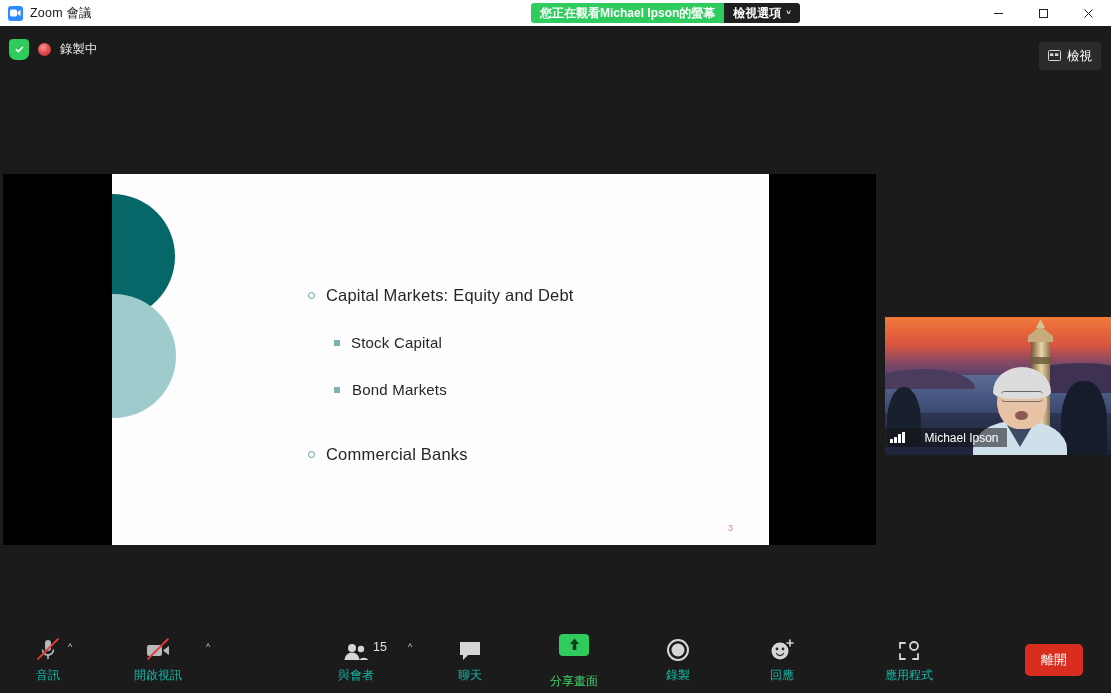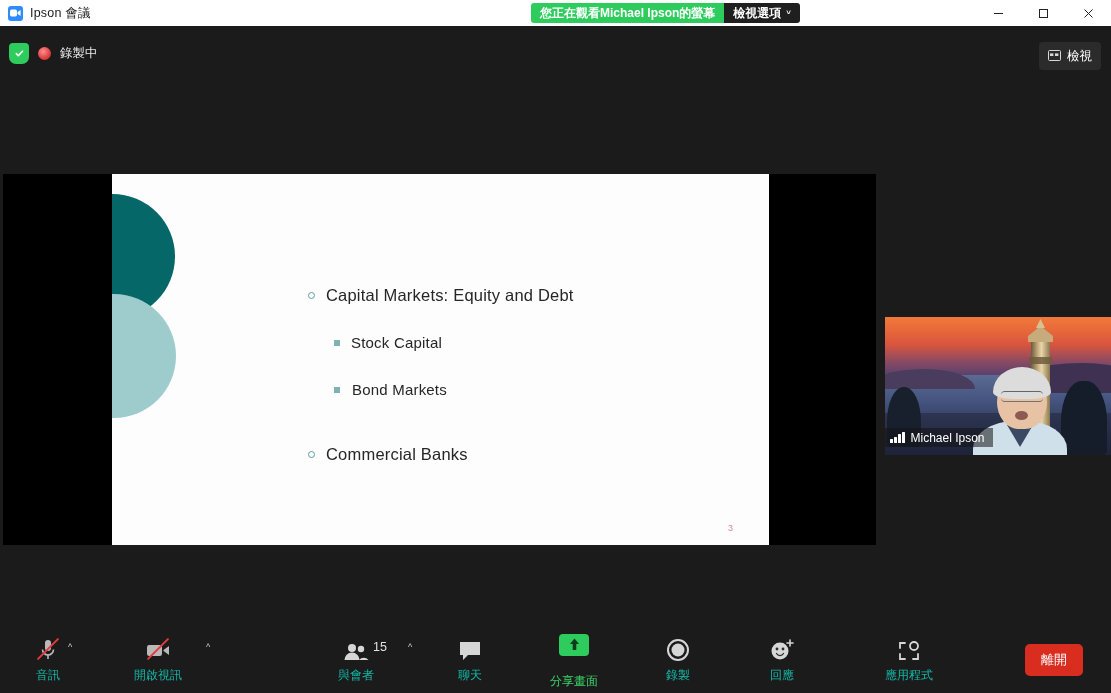--- a/index.html
+++ b/index.html
@@ -47,21 +47,21 @@
 
   
   .meeting{
     position:absolute; top:26px; left:0; width:1111px; height:667px;
     background:#1b1b1b;
   }
 
   
   .status-strip{
     position:absolute; top:8px; left:0; width:1111px; height:30px;
-    display:flex; align-items:flex-end;
+    display:flex; align-items:center;
   }
   .rec-group{ display:flex; align-items:center; gap:9px; padding-left:9px; }
   .shield{
     width:20px; height:21px; background:#2ECC5C; border-radius:4px 4px 7px 7px;
     display:flex; align-items:center; justify-content:center;
   }
   .shield svg{ display:block; }
   .rec-dot{
     width:13px; height:13px; border-radius:50%;
     background:radial-gradient(circle at 40% 35%,#ff8f8f 0%,#e04545 55%,#b52b2b 100%);
@@ -188,21 +188,21 @@
     position:absolute; left:30px; top:22px; width:42px; height:11px;
     border-top:1.6px solid #5a5a5a; border-bottom:1.6px solid #6a6a6a;
     border-radius:4px; opacity:.9;
   }
   .p-mouth{
     position:absolute; left:44px; top:42px; width:13px; height:9px;
     background:#8d5a52; border-radius:50%;
   }
   .name-tag{
     position:absolute; left:0; bottom:8px; height:19px;
-    display:flex; align-items:center; gap:6px;
+    display:flex; align-items:center; gap:20px;
     background:rgba(20,20,20,.55); padding:0 8px 0 5px;
   }
   .bars{ display:flex; align-items:flex-end; gap:1.5px; height:11px; }
   .bars i{ display:block; width:2.5px; background:#ffffff; border-radius:.5px; }
   .bars i:nth-child(1){ height:4px; }
   .bars i:nth-child(2){ height:6.5px; }
   .bars i:nth-child(3){ height:9px; }
   .bars i:nth-child(4){ height:11px; }
   .name-txt{ font-size:12px; color:#ffffff; white-space:nowrap; }
 
@@ -251,21 +251,21 @@
 <body>
 
 <div class="titlebar">
   <div class="tb-left">
     <span class="zoom-logo">
       <svg width="11" height="8" viewBox="0 0 11 8">
         <rect x="0" y="0.6" width="7" height="6.8" rx="1.6" fill="#fff"></rect>
         <path d="M7.6 3 L10.6 1.1 V6.9 L7.6 5 Z" fill="#fff"></path>
       </svg>
     </span>
-    <span class="tb-title">Ipson 會議</span>
+    <span class="tb-title">Zoom 會議</span>
   </div>
 
   <div class="tb-center">
     <div class="share-banner">
       <span class="share-text">您正在觀看Michael Ipson的螢幕</span>
       <span class="view-opts">
         <span>檢視選項</span>
         <span class="chev">˅</span>
       </span>
     </div>

